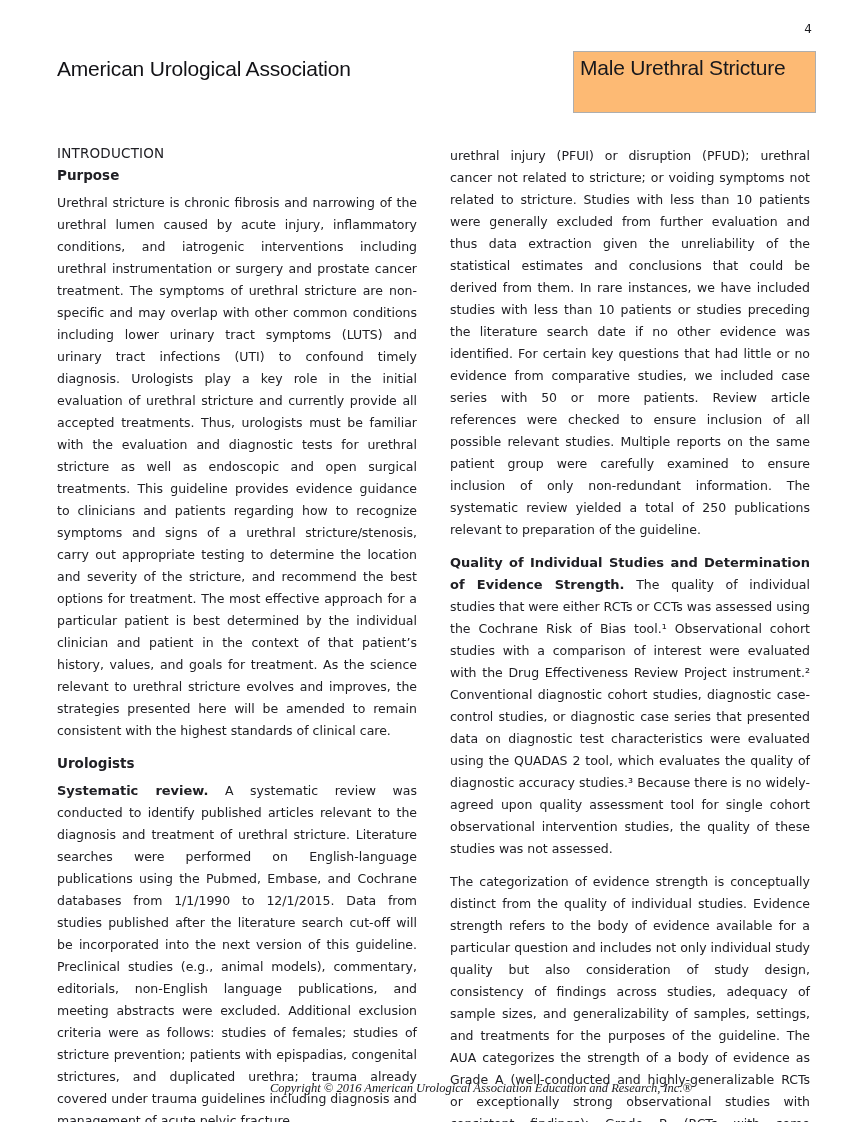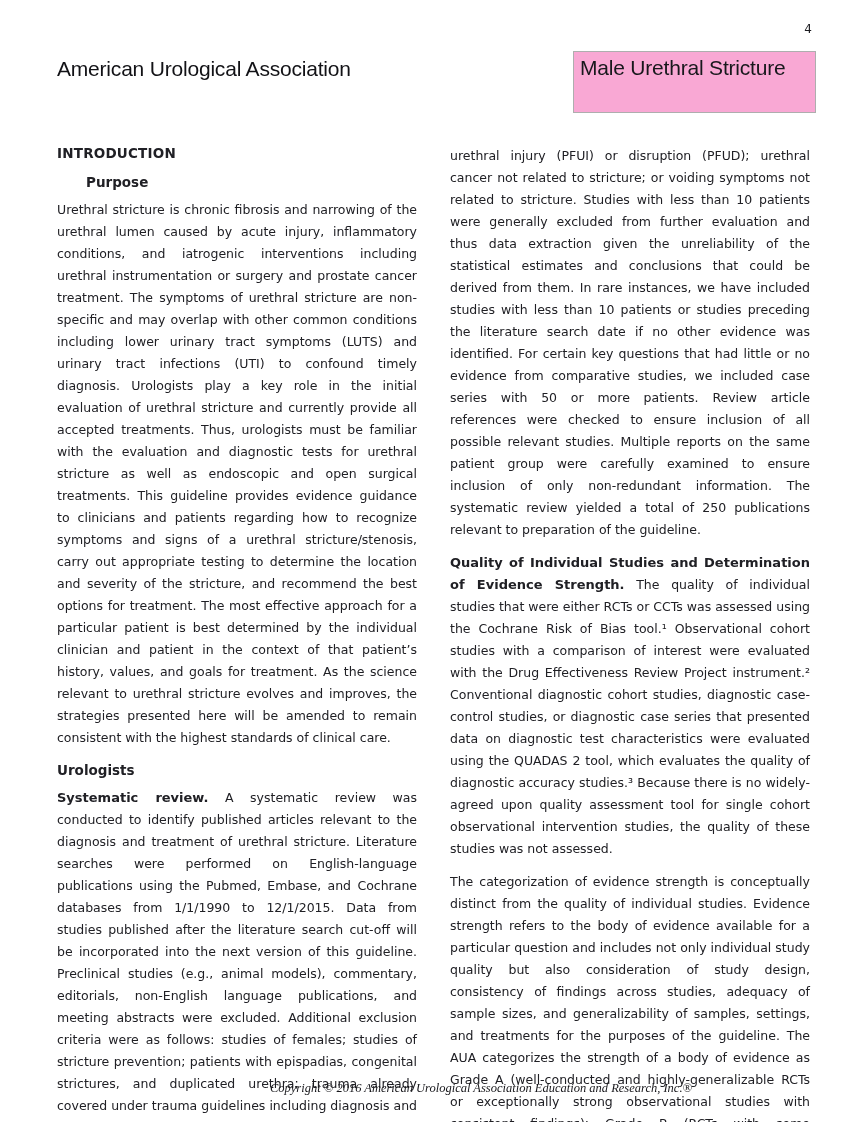--- a/index.html
+++ b/index.html
@@ -29,21 +29,21 @@
     color: #121216;
   }
   .doc-title-box {
     position: absolute;
     left: 573px;
     top: 51px;
     width: 243px;
     height: 62px;
     box-sizing: border-box;
     border: 1px solid #aeaeae;
-    background: #f9a8d4;
+    background: #fdba74;
     padding: 4px 6px;
     font-family: "Liberation Sans", sans-serif;
     font-size: 21px;
     letter-spacing: -0.2px;
     color: #18181c;
   }
   .columns {
     position: absolute;
     left: 57px;
     top: 145px;
@@ -56,30 +56,30 @@
     min-width: 0;
   }
   .body-text, .col p {
     font-size: 12.5px;
     line-height: 22px;
     text-align: justify;
     margin: 0 0 11px 0;
   }
   .h-section {
     font-size: 13.5px;
-    font-weight: bold;
-    margin: 0 0 13px 0;
+    font-weight: normal;
+    margin: 0 0 6px 0;
     letter-spacing: 0.2px;
   }
   .h-sub {
     font-size: 13.5px;
     font-weight: bold;
     margin: 13px 0 9px 0;
   }
-  .h-sub.first { margin-top: 0; margin-left: 29px; }
+  .h-sub.first { margin-top: 0; }
   .runin {
     font-weight: bold;
     font-size: 13px;
   }
   .footer {
     position: absolute;
     bottom: 26px;
     left: 0;
     width: 100%;
     text-align: center;

